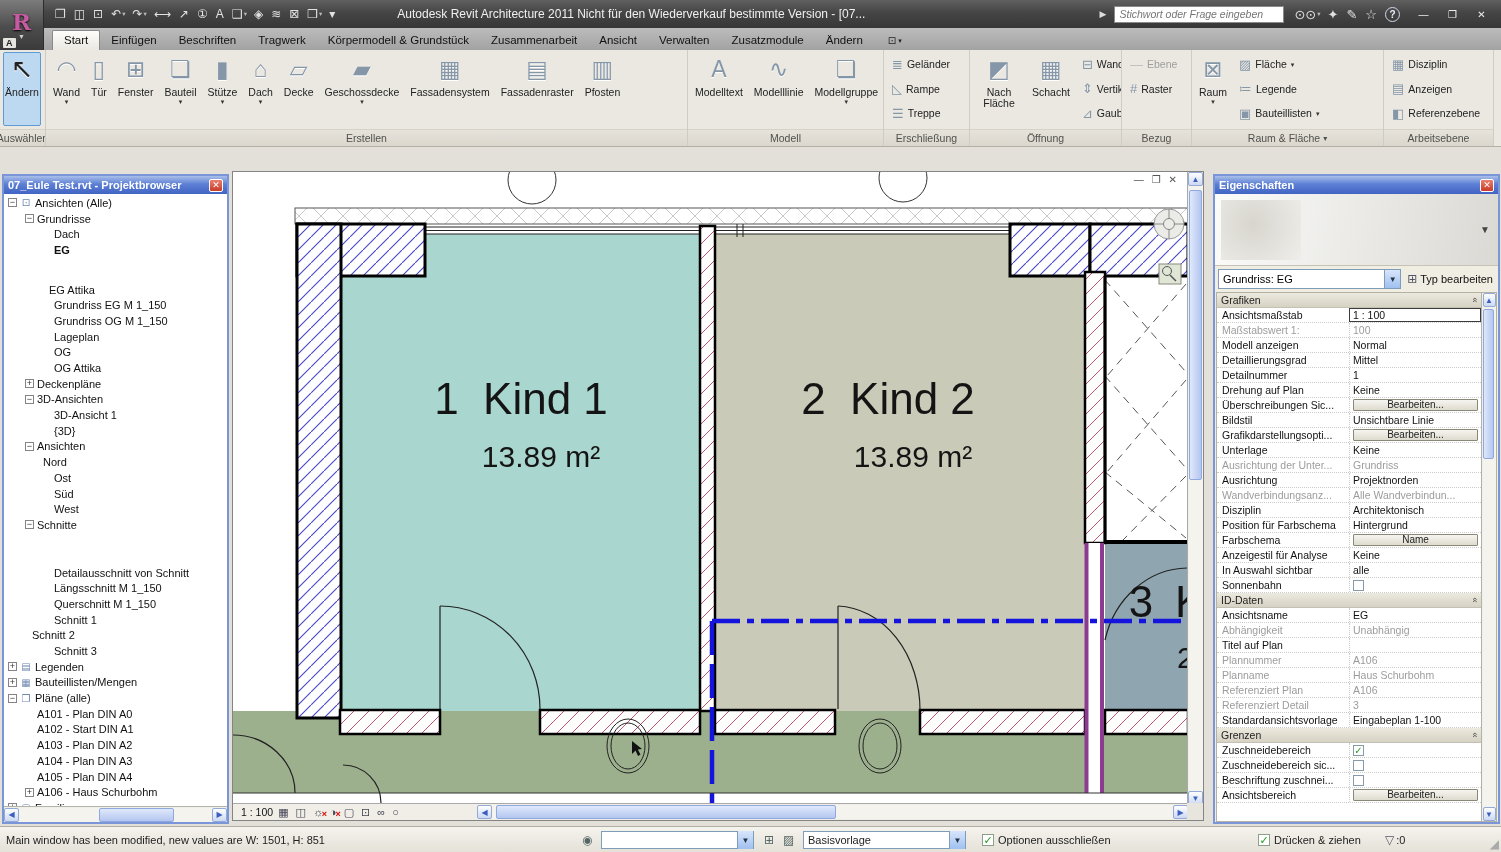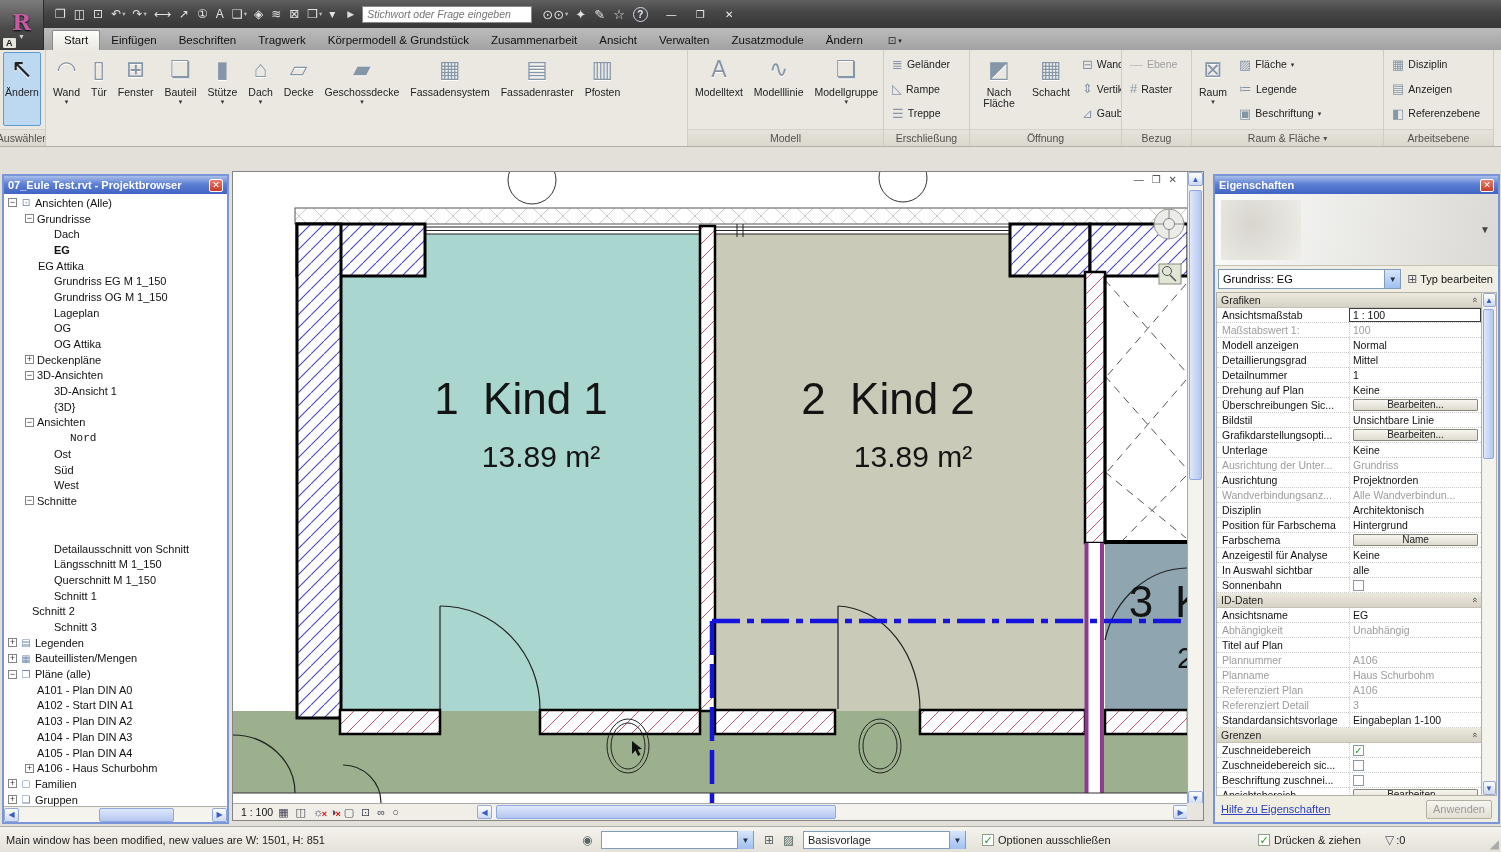--- a/index.html
+++ b/index.html
@@ -211,20 +211,21 @@
         <span class="qi">
           <span>❒</span>
           <span class="qa">▾</span>
         </span>
 
         <span class="qi">
           <span>▾</span>
           <span class="qa"></span>
         </span>
       </div>
+    <div class="tb-title">Autodesk Revit Architecture 2011 Nicht für den Wiederverkauf bestimmte Version - [07...</div>
     <span class="tb-overflow">▶</span>
     <div class="ic-search">
       <input placeholder="Stichwort oder Frage eingeben" style="">
     </div>
     <div class="ic-icons">
       <span style="display:flex;gap:7px;align-items:center">
 
           <span class="ici">
             <span>⊙⊙</span>
             <span class="qa">▾</span>
@@ -355,20 +356,23 @@
           <div class="rbtn lg">
             <span class="ricon">▤</span>
             <span class="rlabel">Fassadenraster</span>
           </div>
 
           <div class="rbtn lg">
             <span class="ricon">▥</span>
             <span class="rlabel">Pfosten</span>
           </div>
         </div>
+      <div class="rpanel-label">
+          <span>Erstellen</span>
+        </div>
     </div>
     <div class="rpanel" style="width:196px">
       <div class="rbtns">
 
           <div class="rbtn lg">
             <span class="ricon">A</span>
             <span class="rlabel">Modelltext</span>
           </div>
 
           <div class="rbtn lg">
@@ -472,21 +476,21 @@
             <span class="rarrow">▾</span>
           </div>
 
           <div class="rbtn sm">
             <span class="ricon">≔</span>
             <span class="rlabel">Legende</span>
           </div>
 
           <div class="rbtn sm">
             <span class="ricon">▣</span>
-            <span class="rlabel">Beschriftung</span>
+            <span class="rlabel">Bauteillisten</span>
             <span class="rarrow">▾</span>
           </div>
         </div>
       <div class="rpanel-label">
           <span>Raum &amp; Fläche</span>
           <span class="plarrow">▾</span>
         </div>
     </div>
     <div class="rpanel" style="width:110px">
       <div class="rbtns">
@@ -538,21 +542,21 @@
 
             <span class="tlabel">Dach</span>
           </div>
 
           <div class="titem bold" style="padding-left: 38px;">
             <span class="texp"></span>
 
             <span class="tlabel">EG</span>
           </div>
 
-          <div class="titem" style="padding-left: 22px;">
+          <div class="titem" style="padding-left: 33px; margin-top: 24px;">
             <span class="texp"></span>
 
             <span class="tlabel">EG Attika</span>
           </div>
 
           <div class="titem" style="padding-left: 38px;">
             <span class="texp"></span>
 
             <span class="tlabel">Grundriss EG M 1_150</span>
           </div>
@@ -604,21 +608,21 @@
 
             <span class="tlabel">{3D}</span>
           </div>
 
           <div class="titem" style="padding-left: 21px;">
             <span class="texp">−</span>
 
             <span class="tlabel">Ansichten</span>
           </div>
 
-          <div class="titem" style="padding-left: 54px; font-family: Liberation Mono, monospace;">
+          <div class="titem" style="padding-left: 27px;">
             <span class="texp"></span>
 
             <span class="tlabel">Nord</span>
           </div>
 
           <div class="titem" style="padding-left: 38px;">
             <span class="texp"></span>
 
             <span class="tlabel">Ost</span>
           </div>
@@ -1212,24 +1216,20 @@
             </div>
           </div>
         <div class="pr-scroll">
           <span class="sb-btn" style="width:13px">▲</span>
           <span class="sb-track">
               <span class="v-thumb" style="position:absolute;left:0;top:2px;height:150px;width:11px;background:linear-gradient(90deg,#dfe8fb,#b4c6f0);border:1px solid #8fa8e0;border-radius:2px"></span>
             </span>
           <span class="sb-btn" style="width:13px">▼</span>
         </div>
       </div>
-      <div class="pr-footer">
-        <a class="pr-help" href="#">Hilfe zu Eigenschaften</a>
-        <button class="pr-apply">Anwenden</button>
-      </div>
     </div>
   </div>
 
   <div class="statusbar">
     <span>Main window has been modified, new values are W: 1501, H: 851</span>
     <span class="sb-abs" style="left:582px">
         <span class="sb-icon">◉</span>
       </span>
     <span class="sb-abs" style="left:601px">
         <span class="sb-combo" style="width:153px">

